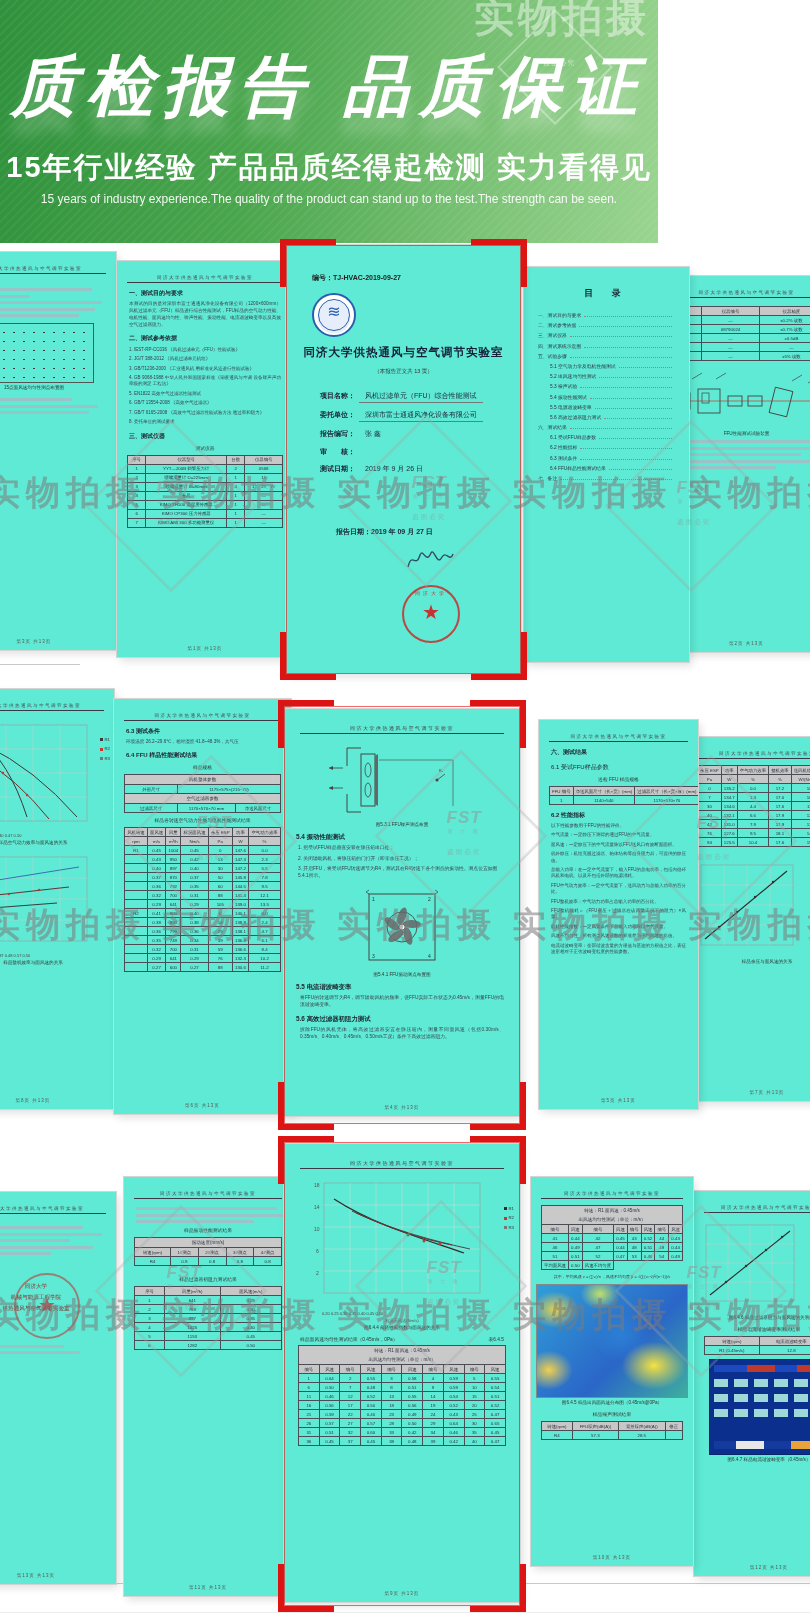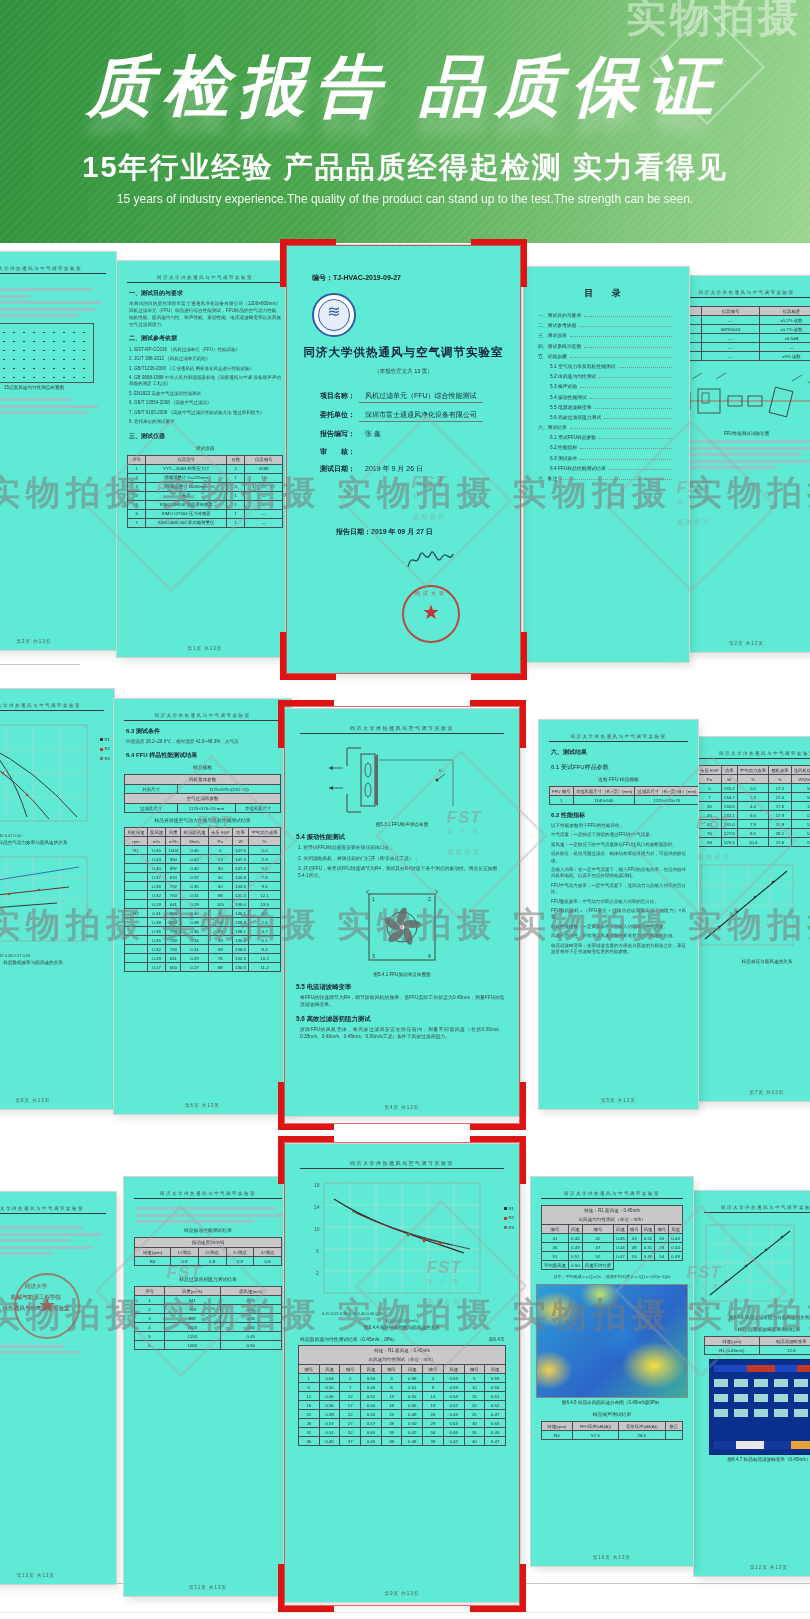--- a/index.html
+++ b/index.html
@@ -1,19 +1,19 @@
 <!DOCTYPE html>
 <html><head>
 <meta charset="utf-8">
 <style>
   html,body{margin:0;padding:0;background:#fff;}
   #canvas{position:relative;width:810px;height:1619px;overflow:hidden;background:#fff;
     font-family:"Liberation Sans","DejaVu Sans",sans-serif;color:#222;}
   
-  .hero{position:absolute;left:0;top:0;width:810px;height:243px;
+  .hero{position:absolute;left:0;top:0;width:658px;height:243px;
     background:linear-gradient(100deg,#2f913c 0%,#4aa64d 40%,#7cc377 75%,#9bd591 100%);overflow:hidden;}
   .hero::before{content:"";position:absolute;inset:0;
     background:repeating-linear-gradient(135deg,rgba(255,255,255,.05) 0 2px,rgba(255,255,255,0) 2px 6px);}
   .hero-title{position:absolute;left:0;top:42px;width:100%;text-align:center;color:#fff;
     font-size:66px;font-weight:bold;letter-spacing:10px;text-shadow:0 16px 14px rgba(255,255,255,.28);font-style:italic;}
   .hero-sub{position:absolute;left:0;top:148px;width:100%;text-align:center;color:#fff;
     font-size:29px;font-weight:bold;letter-spacing:2px;}
   .hero-sub-en{position:absolute;left:0;top:192px;width:100%;text-align:center;color:rgba(255,255,255,.92);
     font-size:12px;}
   .corner-wm{position:absolute;right:8px;top:-10px;color:rgba(255,255,255,.45);

